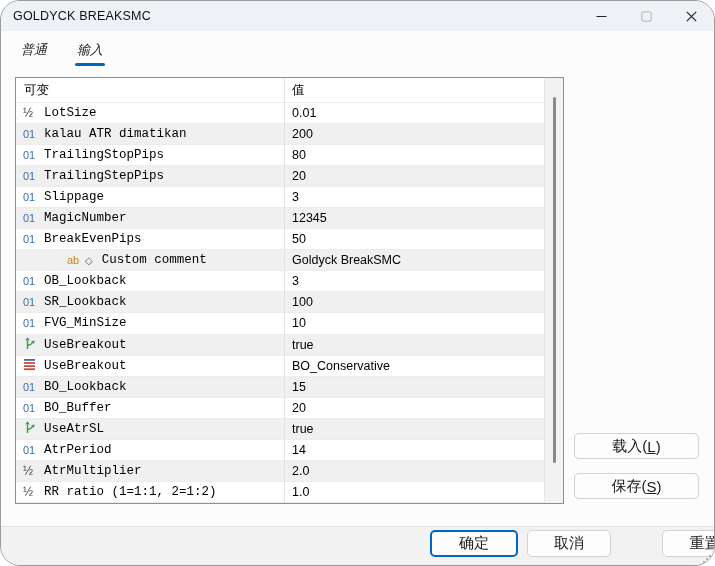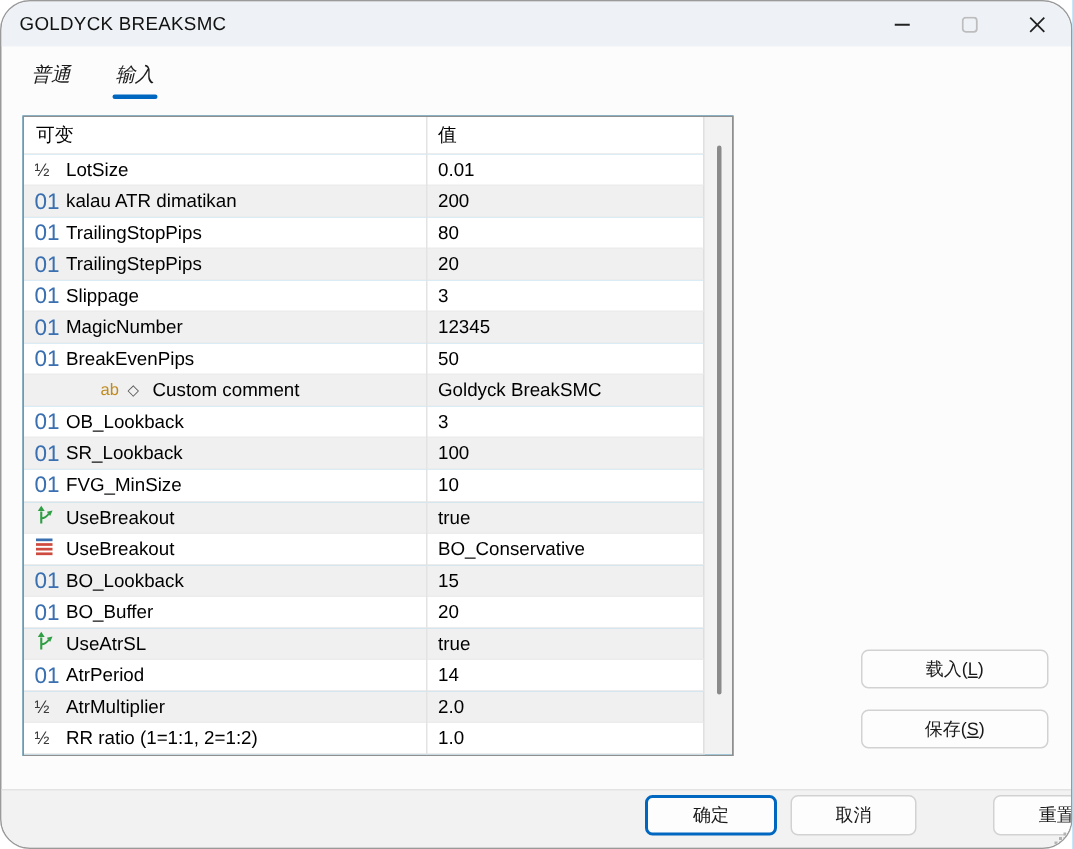--- a/index.html
+++ b/index.html
@@ -24,58 +24,58 @@
   .tabs{position:absolute;left:14px;top:38px;display:flex;gap:18px;}
   .tab{font-size:13px;color:#1b1b1b;padding:2px 6px 4px 6px;text-align:center;cursor:default;font-style:italic;}
   .tab.selected{position:relative;}
   .tab.selected::after{
     content:"";position:absolute;left:4px;right:4px;bottom:-3px;height:3px;
     background:#0067c0;border-radius:2px;
   }
 
   
   .ptable{
-    position:absolute;left:14px;top:76px;width:474px;height:427px;
-    background:#0ea5e9;border:1px solid #8f8f8f;
+    position:absolute;left:14px;top:76px;width:549px;height:427px;
+    background:#404040;border:1px solid #8f8f8f;
   }
   .ptable-inner{position:absolute;left:0;top:0;right:19px;bottom:0;display:flex;flex-direction:column;}
   .col-divider{position:absolute;top:0;bottom:0;left:268px;width:1px;background:#e3e3e3;}
   .thead{display:flex;height:25px;flex:0 0 25px;border-bottom:1px solid #ececec;background:#fff;}
   .th{font-size:12.5px;color:#000;display:flex;align-items:center;}
   .th-var{width:268px;padding-left:8px;}
   .th-val{flex:1;padding-left:8px;}
   .row{display:flex;height:calc((100% - 25px)/19);border-bottom:1px solid #ececec;background:#fff;align-items:stretch;}
   .row:last-child{border-bottom:none;}
   .row.alt{background:#f0f0f0;}
   .cell{display:flex;align-items:center;font-size:12.5px;color:#000;overflow:hidden;white-space:nowrap;}
   .name-cell{width:268px;padding-left:7px;}
   .value-cell{flex:1;padding-left:8px;}
-  .pname{margin-left:5px;}
+  .pname{margin-left:5px;font-family:Liberation Mono, monospace;}
 
   
   .p-icon{display:none;width:16px;flex:0 0 16px;text-align:left;line-height:1;}
   .ic-double{font-size:12px;color:#3c3c3c;}
-  .ic-int{font-size:15px;color:#3a6fb0;letter-spacing:0;padding-top:1px;}
+  .ic-int{font-size:11px;color:#3a6fb0;letter-spacing:0;padding-top:1px;}
   .ic-string{font-size:11px;color:#bf8a1e;}
   .row[data-icon="double"] .ic-double{display:inline-block;}
   .row[data-icon="int"]    .ic-int{display:inline-block;}
   .row[data-icon="string"] .ic-string{display:inline-block;margin-left:44px;}
   .row[data-icon="bool"]   .ic-bool{display:inline-block;}
   .row[data-icon="enum"]   .ic-enum{display:inline-block;}
   .marker{color:#555;font-size:10px;margin:0 4px 0 2px;}
   .marker:empty{display:none;}
 
   
   .vscroll{position:absolute;top:0;right:0;bottom:0;width:19px;background:#f2f2f2;border-left:1px solid #e8e8e8;}
   .vthumb{position:absolute;left:8px;width:3px;top:19px;height:366px;background:#8a8a8a;border-radius:2px;}
 
   
   .btn{
     background:#fdfdfd;border:1px solid #d2d2d2;border-radius:5px;
-    font-size:12px;color:#1a1a1a;display:flex;align-items:center;justify-content:center;
+    font-size:15px;color:#1a1a1a;display:flex;align-items:center;justify-content:center;
     font-family:inherit;cursor:default;
   }
   .side-btn{position:absolute;left:573px;width:125px;height:26px;}
   .btn-load{top:432px;}
   .btn-save{top:472px;}
   .ak{text-decoration:underline;}
 
   
   .bottombar{
     position:absolute;left:0;right:0;bottom:0;height:39px;background:#f2f2f2;

